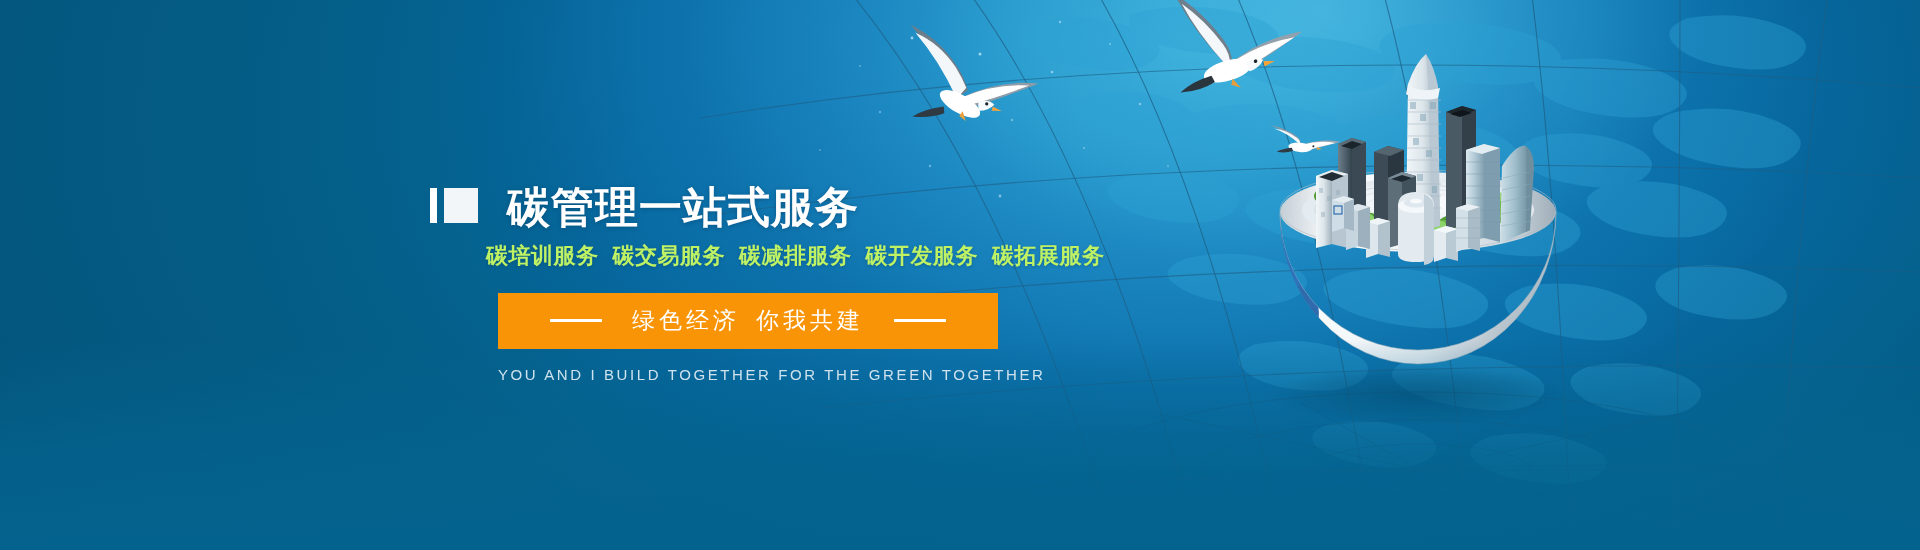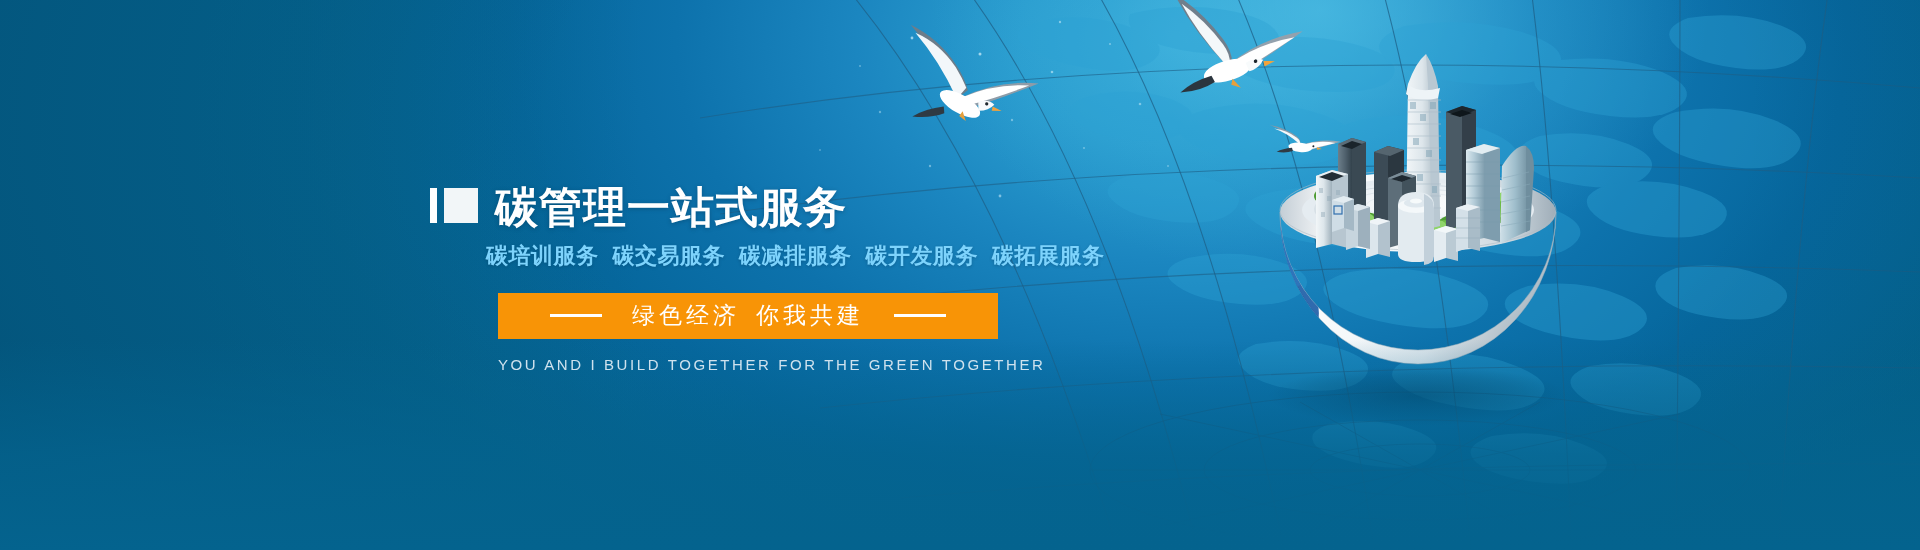--- a/index.html
+++ b/index.html
@@ -76,21 +76,21 @@
   
   .content {
     position:absolute;
     left:430px; top:185px;
     width:700px;
   }
 
   .title-row {
     display:flex;
     align-items:center;
-    gap:17px;
+    gap:29px;
     margin-bottom:10px;
   }
   .title-mark {
     display:flex;
     align-items:center;
     gap:7px;
     flex:0 0 auto;
     margin-bottom:4px;
   }
   .title-mark .bar-thin {
@@ -108,33 +108,33 @@
     letter-spacing:1px;
     line-height:1.06;
     white-space:nowrap;
     text-shadow:0 1px 4px rgba(0,40,70,.35);
   }
 
   .services {
     margin-left:56px;
     font-size:22px;
     font-weight:bold;
-    color:#7dd3fc;
+    color:#bef264;
     letter-spacing:.5px;
     white-space:nowrap;
     margin-top:7px;
     text-shadow:0 1px 3px rgba(0,40,70,.30);
   }
   .services span { margin-right:14px; }
   .services span:last-child { margin-right:0; }
 
   .slogan-bar {
     margin-left:68px;
     margin-top:22px;
-    width:500px; height:46px;
+    width:500px; height:56px;
     background:#f89406;
     display:flex;
     align-items:center;
     justify-content:center;
     gap:30px;
   }
   .slogan-bar .dash {
     width:52px; height:3px;
     background:#ffffff;
     flex:0 0 auto;

